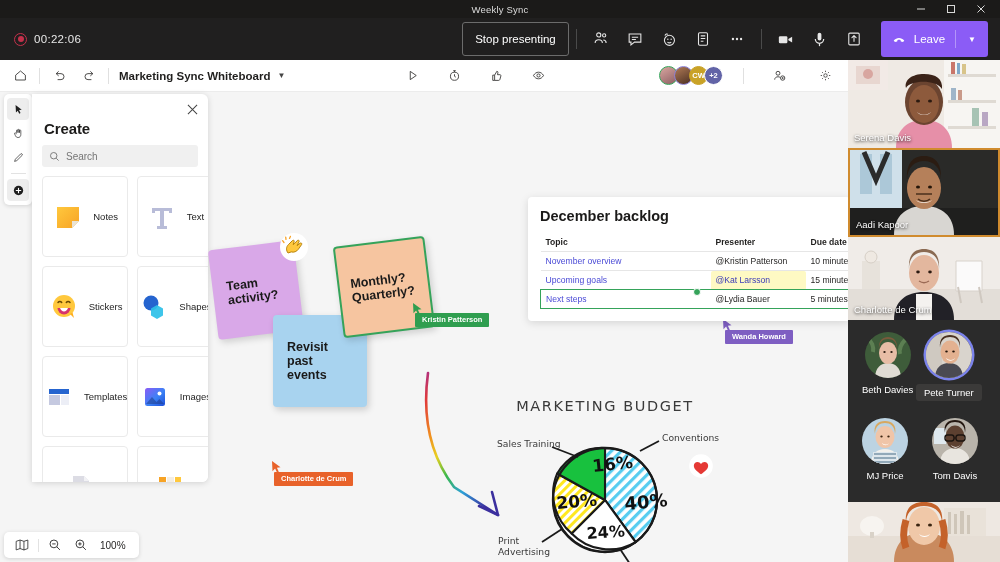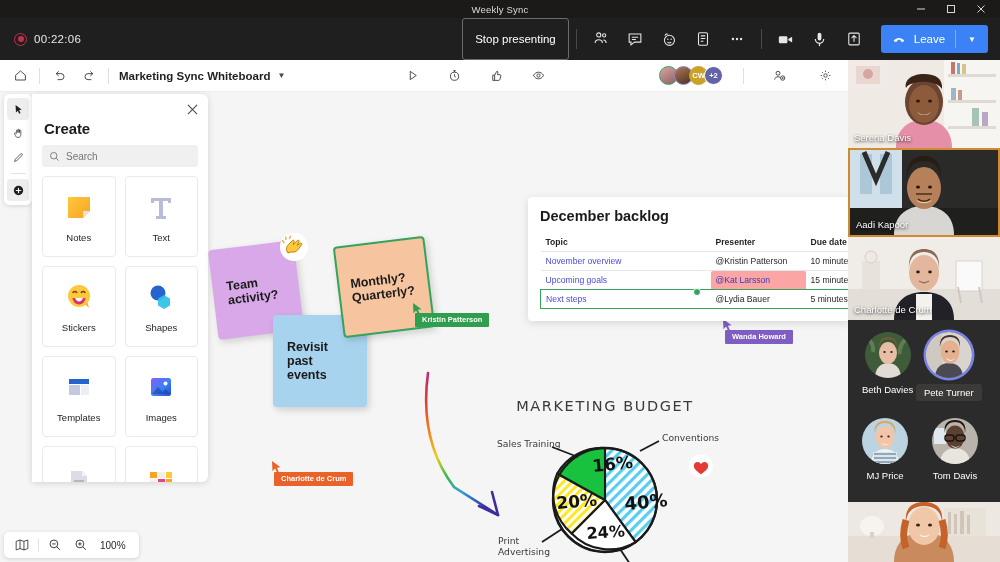--- a/index.html
+++ b/index.html
@@ -29,29 +29,29 @@
   }
   .rec { display: flex; align-items: center; gap: 7px; margin-left: 14px; }
   .rec-dot { width: 13px; height: 13px; border-radius: 50%; border: 1.4px solid #c4314b;
              display: flex; align-items: center; justify-content: center; }
   .rec-dot i { width: 6px; height: 6px; border-radius: 50%; background: #c4314b; display: block; }
   .rec-time { color: #e8e8e8; font-size: 11.5px; letter-spacing: .3px; }
 
   .meet-center { position: absolute; left: 0; right: 0; margin: 0 auto; display: flex;
                  align-items: center; justify-content: flex-end; width: 1000px; padding-right: 12px; gap: 0; }
   .stop-pres {
-    height: 42px; padding: 0 12px; background: transparent; color: #fff; font-size: 11.5px;
+    height: 34px; padding: 0 12px; background: transparent; color: #fff; font-size: 11.5px;
     border: 1px solid #6c6c6c; border-radius: 3px; display: flex; align-items: center; cursor: pointer;
   }
   .mbtn { width: 34px; height: 32px; display: flex; align-items: center; justify-content: center;
           color: #e6e6e6; cursor: pointer; border-radius: 4px; }
   .mbtn svg { display: block; }
   .msep { width: 1px; height: 20px; background: #4a4a4a; margin: 0 7px; }
   .leave {
-    height: 28px; background: #3b82f6; color: #fff; border-radius: 3px; display: flex;
+    height: 36px; background: #8b5cf6; color: #fff; border-radius: 3px; display: flex;
     align-items: center; padding: 0 8px 0 10px; gap: 7px; font-size: 11.5px; cursor: pointer; margin-left: 10px;
   }
   .leave-split { width: 1px; height: 18px; background: rgba(255,255,255,.35); margin-left: 3px; }
   .leave-car { padding: 0 4px 0 5px; font-size: 8px; }
 
   
   .board {
     position: absolute; top: 60px; left: 0; width: 848px; height: 502px;
     background: #f5f5f5; overflow: hidden;
   }
@@ -98,21 +98,21 @@
   .create-search {
     height: 22px; background: #f0f0f0; border-radius: 3px; display: flex; align-items: center;
     gap: 6px; padding: 0 7px; margin-bottom: 9px; cursor: text;
   }
   .create-search input {
     border: none; outline: none; background: transparent; font-size: 10px; color: #666;
     font-family: "Liberation Sans", sans-serif; width: 100px;
   }
   .grid { display: grid; grid-template-columns: 1fr 1fr; gap: 9px; }
   .tile {
-    height: 81px; border: 1px solid #eaeaea; border-radius: 4px; display: flex; flex-direction: column;
+    height: 81px; border: 1px solid #eaeaea; border-radius: 4px; display: flex; 
     align-items: center; justify-content: center; gap: 9px; cursor: pointer; background: #fff;
   }
   .tile-lbl { font-size: 9.5px; color: #242424; }
   .tile-ico { width: 32px; height: 32px; display: flex; align-items: center; justify-content: center; }
 
   
   .note { position: absolute; border-radius: 4px; box-shadow: 2px 3px 7px rgba(0,0,0,.16);
           display: flex; align-items: center; padding: 0 14px; font-size: 12.5px; font-weight: 700; color: #1a1a1a; }
   .note.n1 { left: 213px; top: 185px; width: 86px; height: 90px; background: #d9a8e8;
              transform: rotate(-7deg); }
@@ -132,21 +132,21 @@
   .table-card h3 { font-size: 14.5px; font-weight: 700; color: #1b1a19; margin-bottom: 9px; }
   table { border-collapse: collapse; width: 320px; table-layout: fixed; }
   th, td { text-align: left; font-size: 8.6px; padding: 4px 5px; border-top: 1px solid #e6e6e6;
            color: #201f1e; white-space: nowrap; overflow: hidden; }
   th { font-weight: 700; border-top: none; border-bottom: 1px solid #e6e6e6; }
   .col-topic { width: 170px; }
   .col-pres { width: 95px; }
   .col-due { width: 55px; }
   td.topic { color: #4a4ad6; }
   td.mention { color: #201f1e; }
-  td.mention.hl { background: #fca5a5; color: #3a3ab8; border-radius: 2px; }
+  td.mention.hl { background: #fef9c3; color: #3a3ab8; border-radius: 2px; }
   tr.sel td { border-top: 1px solid #35a35a; border-bottom: 1px solid #35a35a; }
   tr.sel td.topic { border-left: 1px solid #35a35a; }
   .sel-handle { position: absolute; width: 8px; height: 8px; border-radius: 50%; background: #35a35a;
                 border: 1.4px solid #fff; left: 693px; top: 228px; }
 
   .heart { position: absolute; left: 686px; top: 392px; width: 30px; height: 28px; }
 
   
   .zoombar {
     position: absolute; left: 4px; bottom: 4px; height: 26px; background: #fff; border-radius: 5px;

